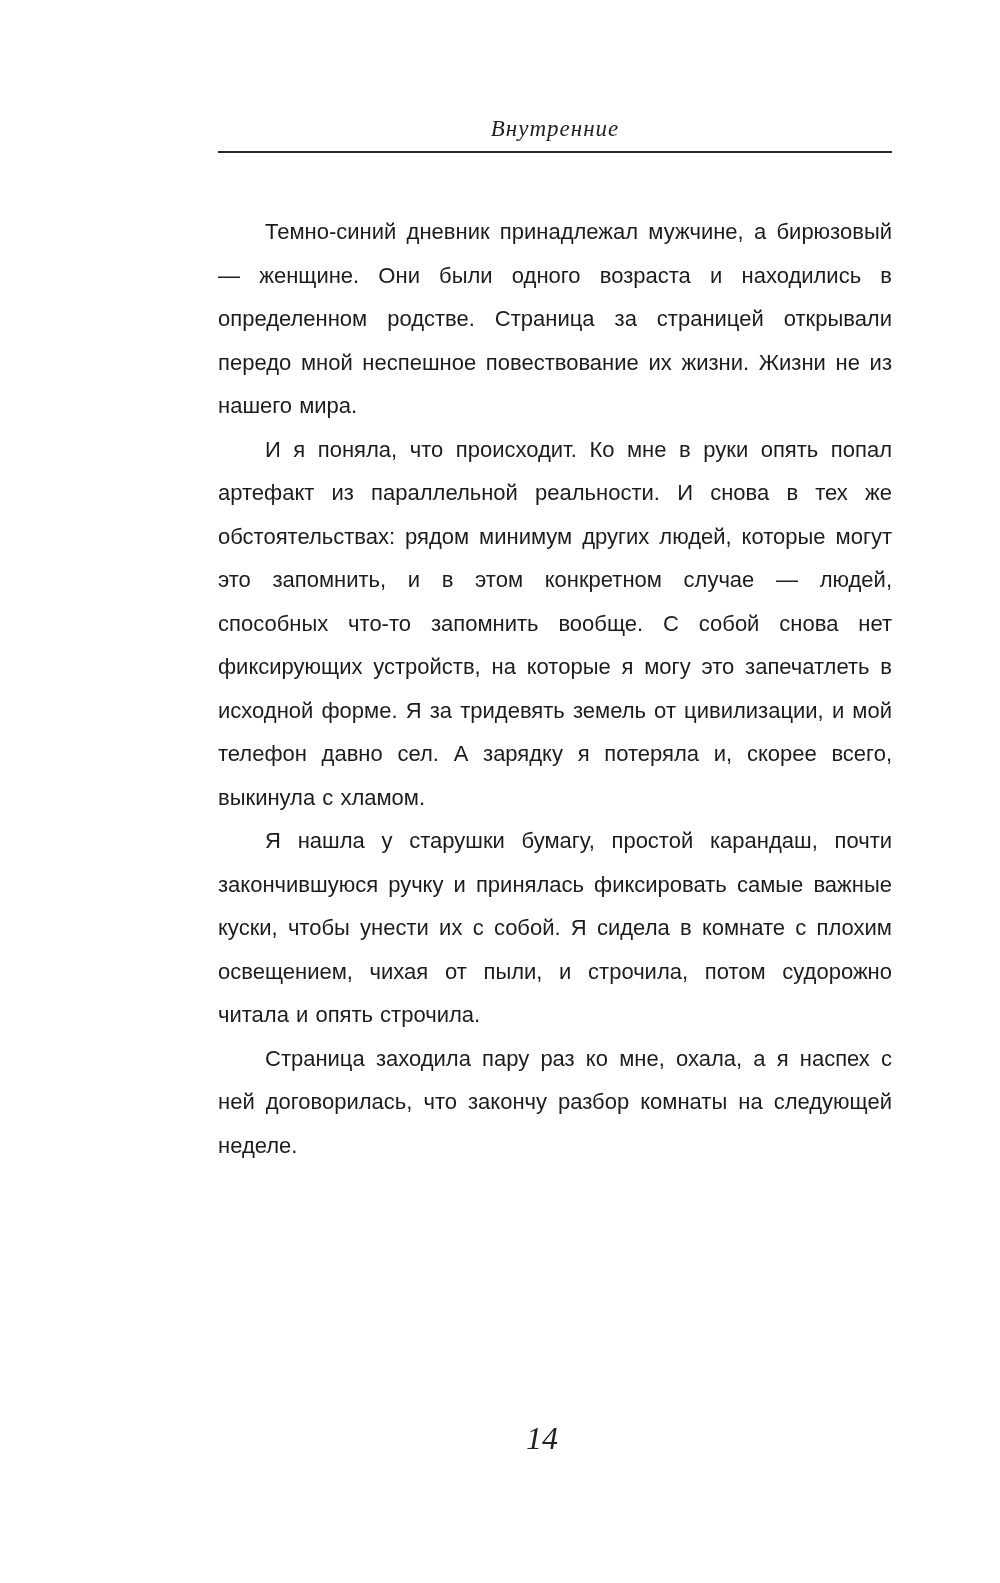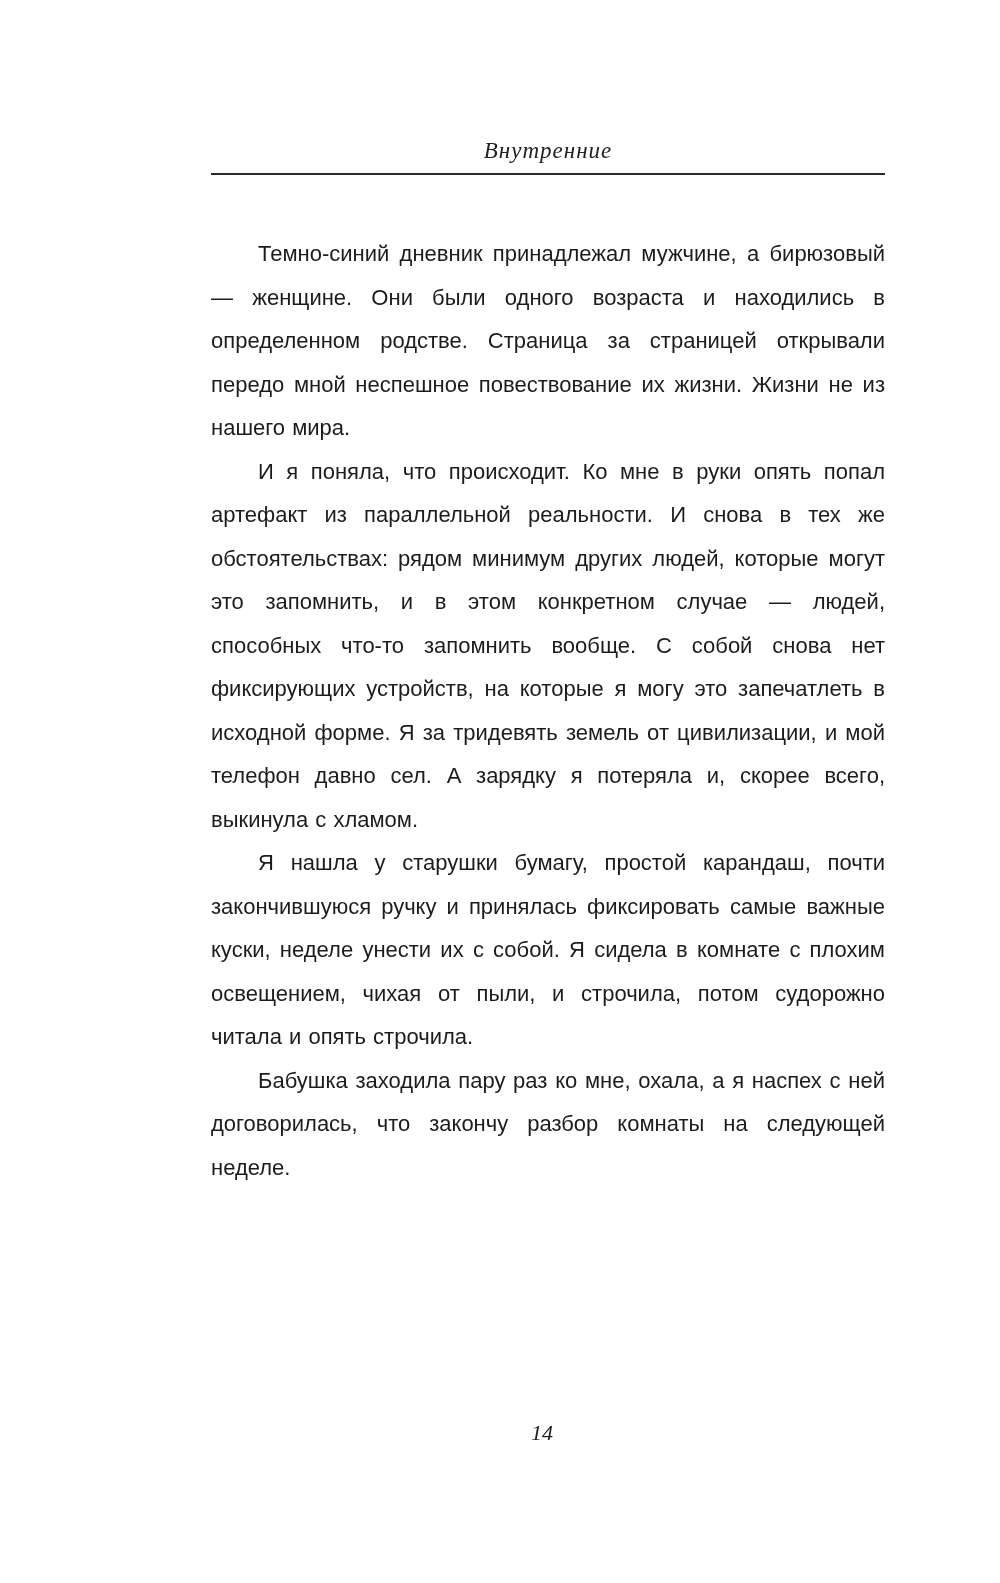--- a/index.html
+++ b/index.html
@@ -10,24 +10,23 @@
   .book-page {
     position: relative;
     width: 1000px;
     height: 1583px;
     background: #ffffff;
     color: #1c1c1c;
     overflow: hidden;
   }
   .text-column {
     position: absolute;
-    left: 211px;
+    left: 218px;
     top: 0;
     width: 674px;
-    margin-top: 22px;
   }
   .running-header {
     margin-top: 116px;
     text-align: center;
     font-family: "Liberation Serif", "DejaVu Serif", serif;
     font-style: italic;
     font-size: 23px;
     letter-spacing: 1px;
     color: #222222;
   }
@@ -51,32 +50,32 @@
     word-spacing: 1px;
   }
   .page-number {
     position: absolute;
     left: 205px;
     width: 674px;
     top: 1420px;
     text-align: center;
     font-family: "Liberation Serif", "DejaVu Serif", serif;
     font-style: italic;
-    font-size: 22px;
+    font-size: 32px;
     color: #222222;
   }
 </style>
 </head>
 <body>
 
 <div class="book-page">
   <div class="text-column">
     <div class="running-header">Внутренние</div>
     <hr class="header-rule">
     <div class="body-text">
       <p>Темно-синий дневник принадлежал мужчине, а бирюзовый — женщине. Они были одного возраста и находились в определенном родстве. Страница за страницей открывали передо мной неспешное повествование их жизни. Жизни не из нашего мира.</p>
       <p>И я поняла, что происходит. Ко мне в руки опять попал артефакт из параллельной реальности. И снова в тех же обстоятельствах: рядом минимум других людей, которые могут это запомнить, и в этом конкретном случае — людей, способных что-то запомнить вообще. С собой снова нет фиксирующих устройств, на которые я могу это запечатлеть в исходной форме. Я за тридевять земель от цивилизации, и мой телефон давно сел. А зарядку я потеряла и, скорее всего, выкинула с хламом.</p>
-      <p>Я нашла у старушки бумагу, простой карандаш, почти закончившуюся ручку и принялась фиксировать самые важные куски, неделе унести их с собой. Я сидела в комнате с плохим освещением, чихая от пыли, и строчила, потом судорожно читала и опять строчила.</p>
-      <p>Бабушка заходила пару раз ко мне, охала, а я наспех с ней договорилась, что закончу разбор комнаты на следующей неделе.</p>
+      <p>Я нашла у старушки бумагу, простой карандаш, почти закончившуюся ручку и принялась фиксировать самые важные куски, чтобы унести их с собой. Я сидела в комнате с плохим освещением, чихая от пыли, и строчила, потом судорожно читала и опять строчила.</p>
+      <p>Страница заходила пару раз ко мне, охала, а я наспех с ней договорилась, что закончу разбор комнаты на следующей неделе.</p>
     </div>
   </div>
   <div class="page-number">14</div>
 </div>
 
 </body></html>

